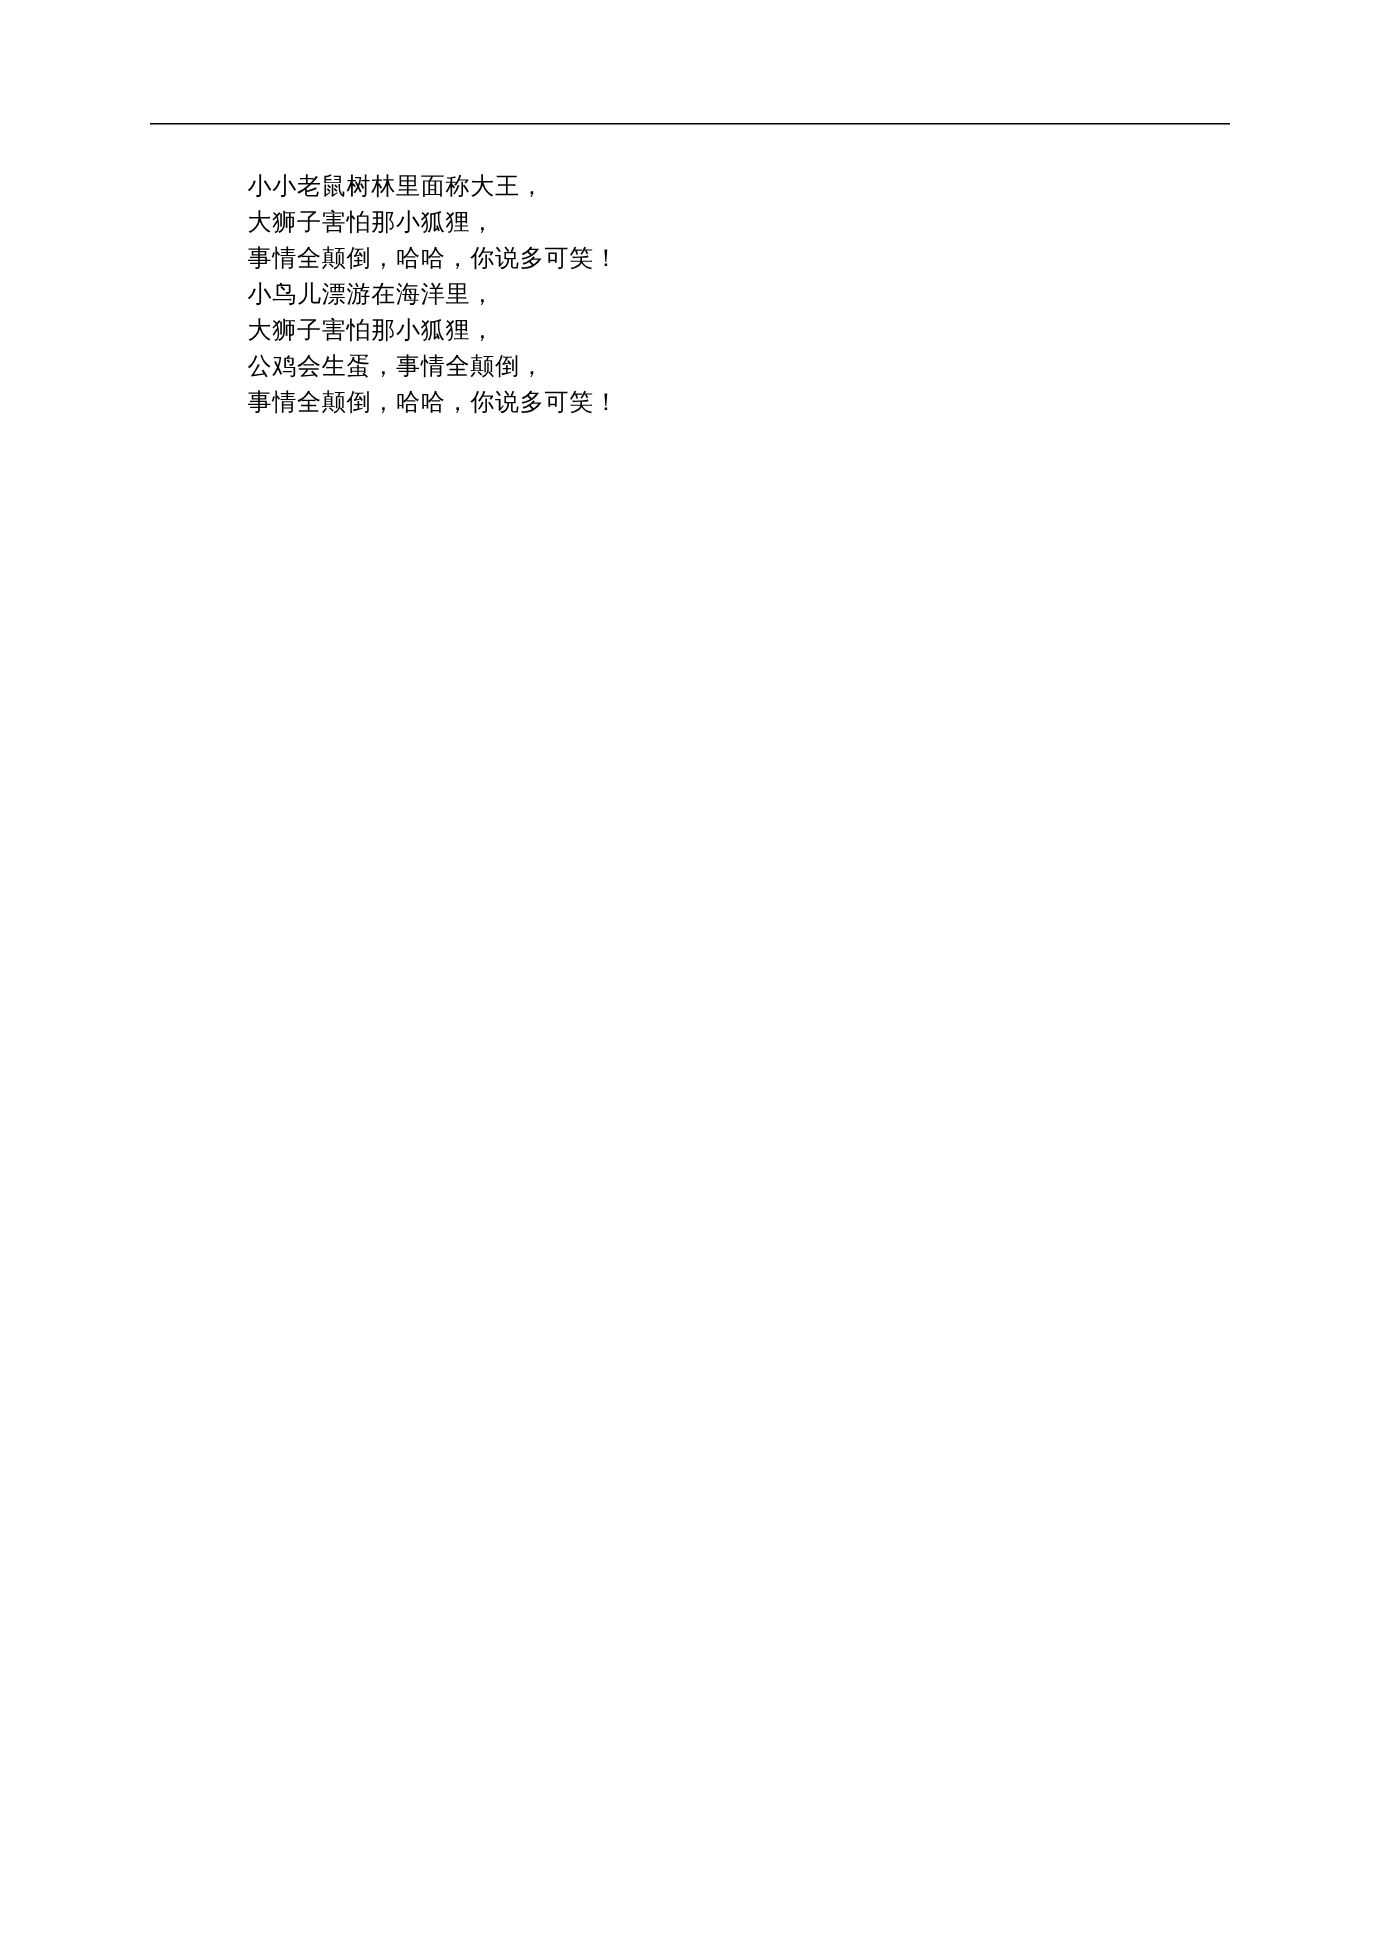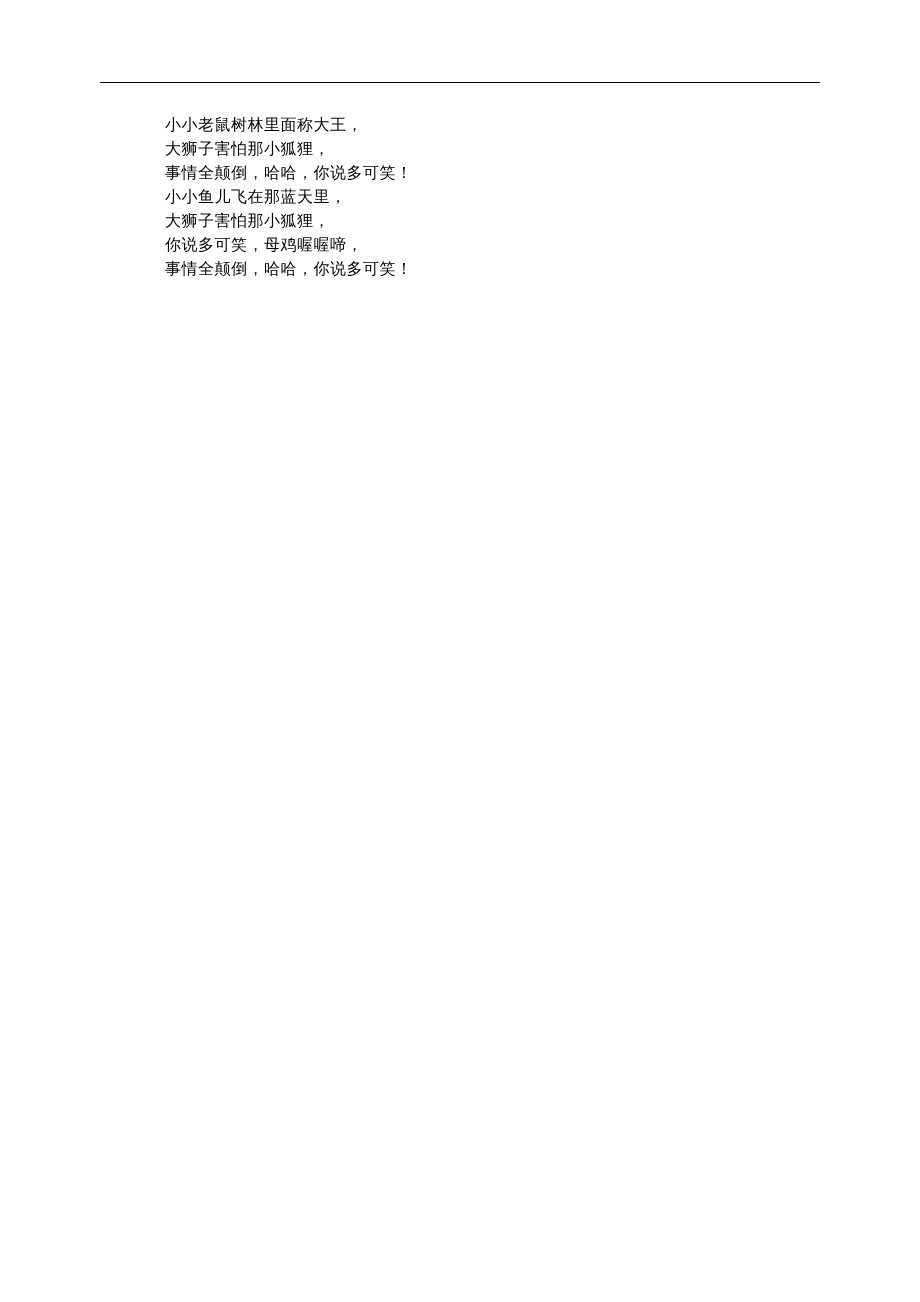--- a/index.html
+++ b/index.html
@@ -39,18 +39,18 @@
   </style>
 </head>
 <body>
 
 <div class="page">
   <hr class="divider">
   <div class="content">
     <div class="line">小小老鼠树林里面称大王，</div>
     <div class="line">大狮子害怕那小狐狸，</div>
     <div class="line">事情全颠倒，哈哈，你说多可笑！</div>
-    <div class="line">小小鱼儿飞在那蓝天里，</div>
+    <div class="line">小鸟儿漂游在海洋里，</div>
     <div class="line">大狮子害怕那小狐狸，</div>
-    <div class="line">你说多可笑，母鸡喔喔啼，</div>
+    <div class="line">公鸡会生蛋，事情全颠倒，</div>
     <div class="line">事情全颠倒，哈哈，你说多可笑！</div>
   </div>
 </div>
 
 </body></html>

